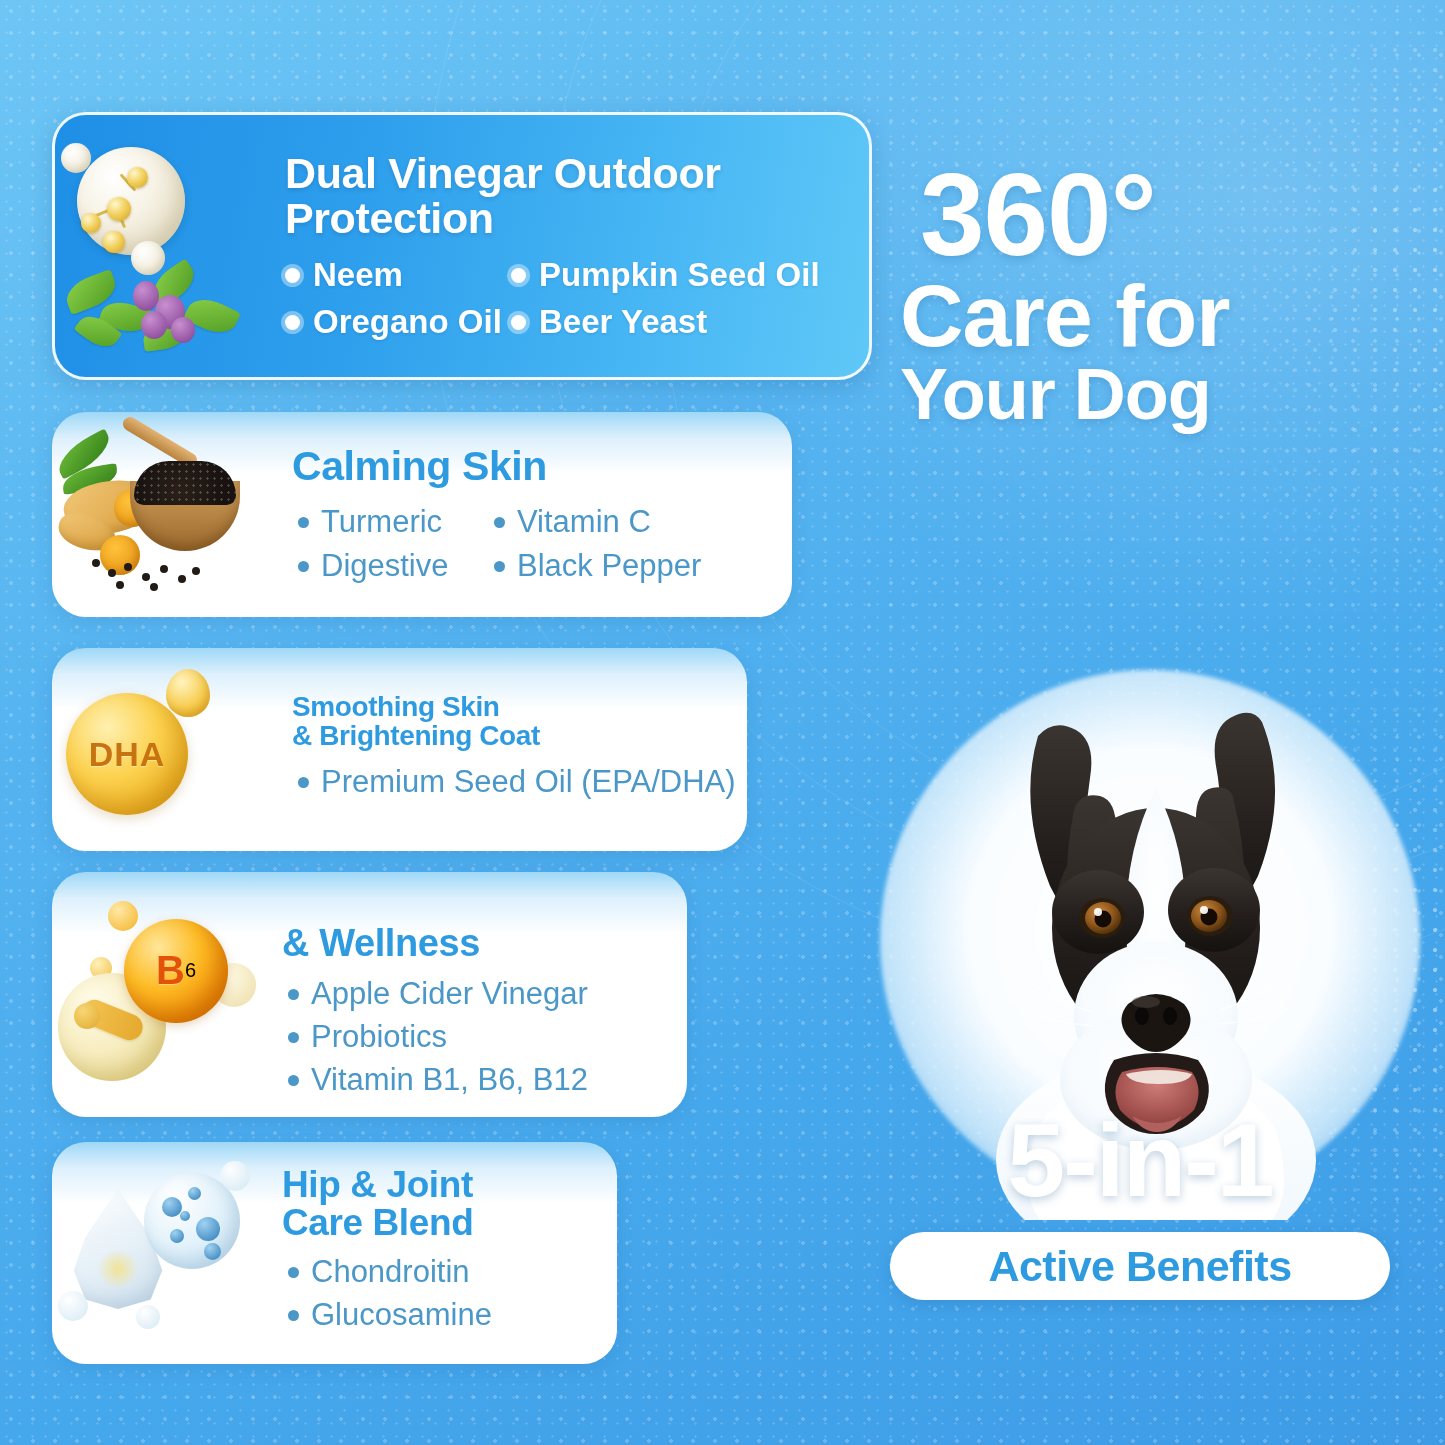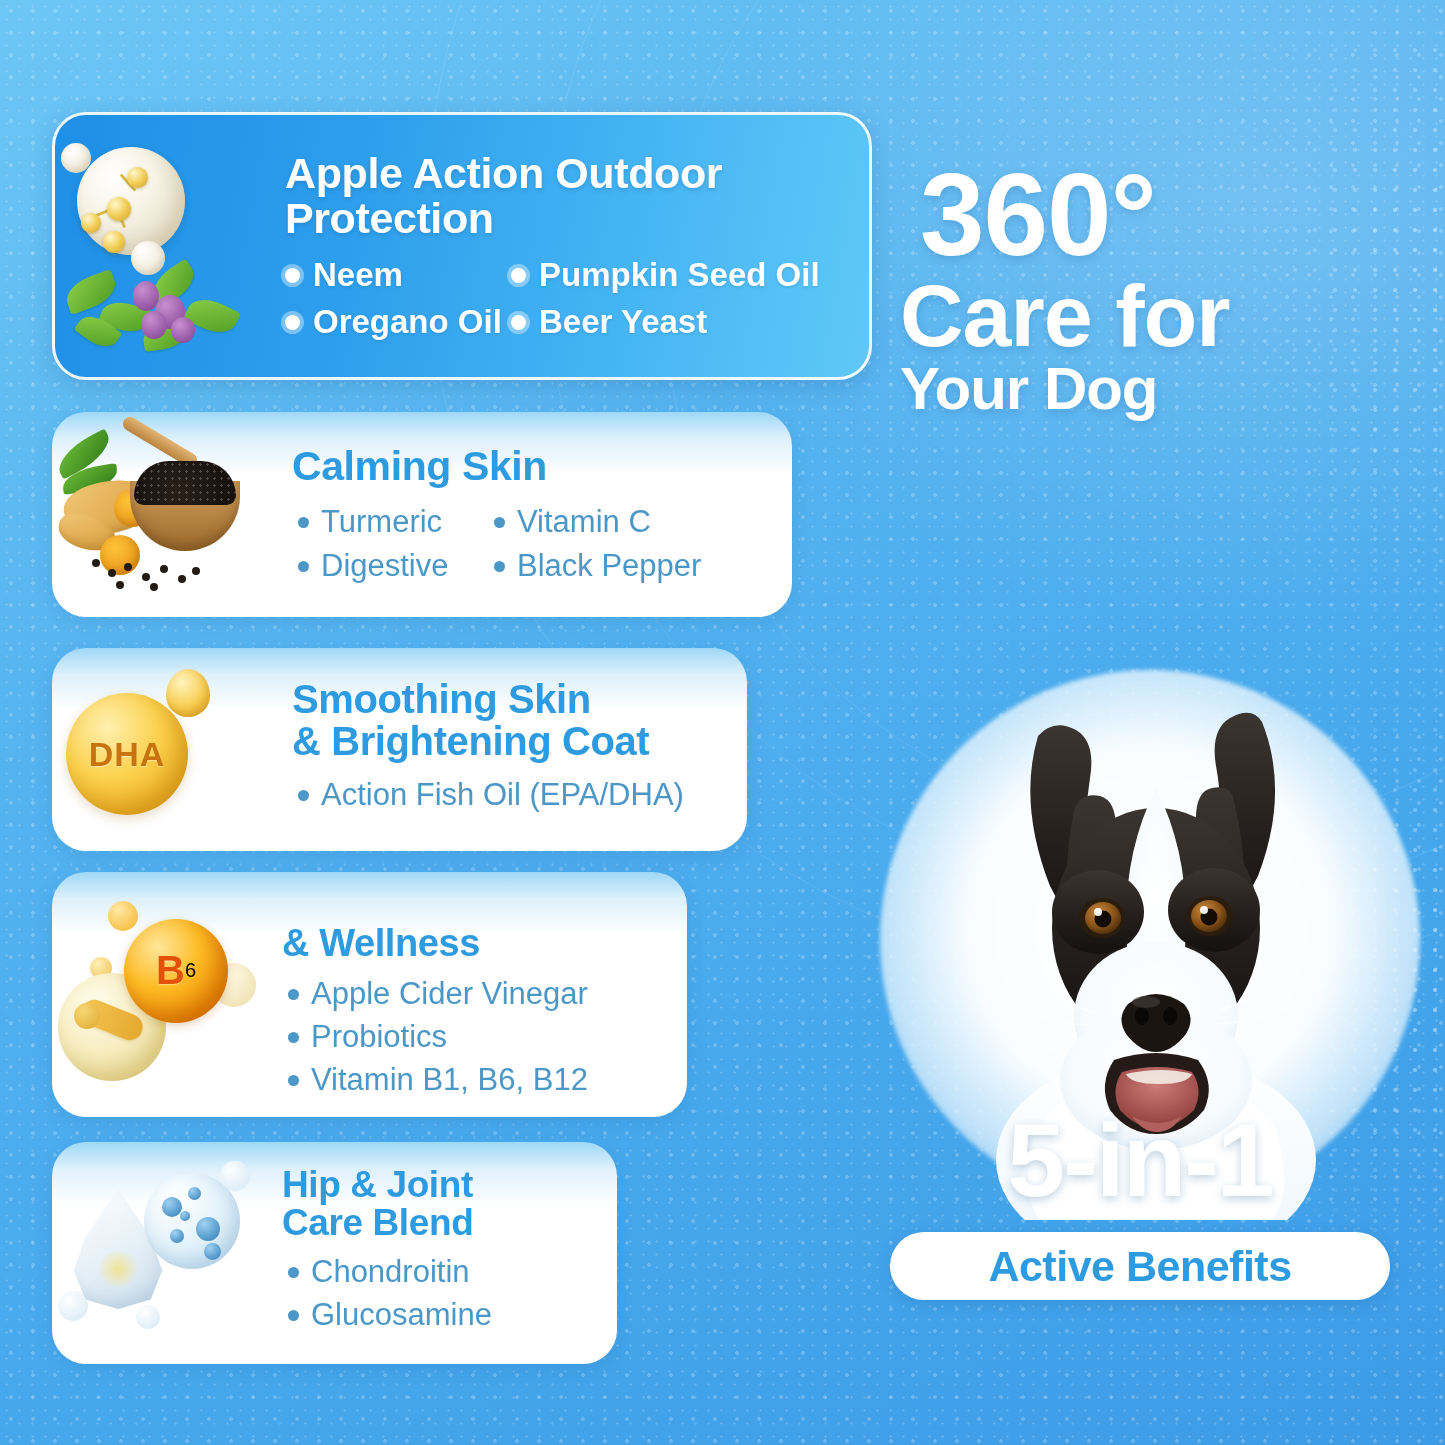--- a/index.html
+++ b/index.html
@@ -108,21 +108,21 @@
   }
   .hero .c-title {
     color:#FFFFFF;
     font-size:43px;
     text-shadow:0 2px 4px rgba(12,70,125,.22);
     margin-bottom:16px;
     padding-right:30px;
   }
   .plain .c-title { color:#2E9BE0; }
   .c2 .c-title { font-size:41px; margin-bottom:16px; }
-  .c3 .c-title { font-size:40px; margin-bottom:14px; }
+  .c3 .c-title { font-size:28px; margin-bottom:14px; }
   .c4 .c-title { font-size:38px; margin-bottom:12px; }
   .c5 .c-title { font-size:37px; margin-bottom:12px; }
 
   
   .blist { list-style:none; }
   .blist li {
     display:flex; align-items:baseline;
     white-space:nowrap;
   }
   .blist li .dot {
@@ -335,21 +335,21 @@
   #right { position:absolute; left:880px; top:0; width:565px; height:1445px; }
 
   .headline {
     position:absolute; left:20px; top:160px; width:545px;
     color:#FFFFFF; font-weight:bold;
     line-height:.95; letter-spacing:-1px;
     text-shadow:0 3px 9px rgba(20,85,145,.22);
   }
   .headline .l1 { font-size:116px; display:block;margin-left:20px; }
   .headline .l2 { font-size:88px;  display:block; margin-top:4px; }
-  .headline .l3 { font-size:60px;  display:block; margin-top:2px; }
+  .headline .l3 { font-size:72px;  display:block; margin-top:2px; }
 
   
   .dog-stage { position:absolute; left:-30px; top:640px; width:620px; height:680px; }
   .glow {
     position:absolute; left:30px; top:30px; width:540px; height:540px;
     border-radius:50%;
     background:radial-gradient(circle at 50% 48%, #FFFFFF 0%, #FAFDFF 46%, rgba(226,243,253,.78) 68%, rgba(190,228,250,.18) 86%, rgba(190,228,250,0) 100%);
     filter:blur(2px);
   }
   .dog { position:absolute; left:96px; top:20px; width:420px; height:560px; }
@@ -403,21 +403,21 @@
           <div class="leaf l4"></div>
             <div class="leaf l5"></div>
             <div class="leaf l6"></div>
           <div class="floret f1"></div>
             <div class="floret f2"></div>
           <div class="floret f3"></div>
             <div class="floret f4"></div>
         </div>
       </div>
       <div class="body-col">
-        <div class="c-title">Apple Action Outdoor Protection</div>
+        <div class="c-title">Dual Vinegar Outdoor Protection</div>
         <ul class="blist">
           <li>
               <span class="dot"></span>
               <span>Neem</span>
             </li>
           <li>
               <span class="dot"></span>
               <span>Pumpkin Seed Oil</span>
             </li>
           <li>
@@ -488,21 +488,21 @@
         </div>
       </div>
       <div class="body-col">
         <div class="c-title">
           <span>Smoothing Skin</span><br>
           <span>&amp; Brightening Coat</span>
         </div>
         <ul class="blist">
           <li>
               <span class="dot"></span>
-              <span>Action Fish Oil (EPA/DHA)</span>
+              <span>Premium Seed Oil (EPA/DHA)</span>
             </li>
         </ul>
       </div>
     </div>
 
     <div class="card plain c4">
       <div class="icon-slot">
         <div class="b6-art">
           <div class="b6-bub x2"></div>
           <div class="b6-bub x1"></div>

